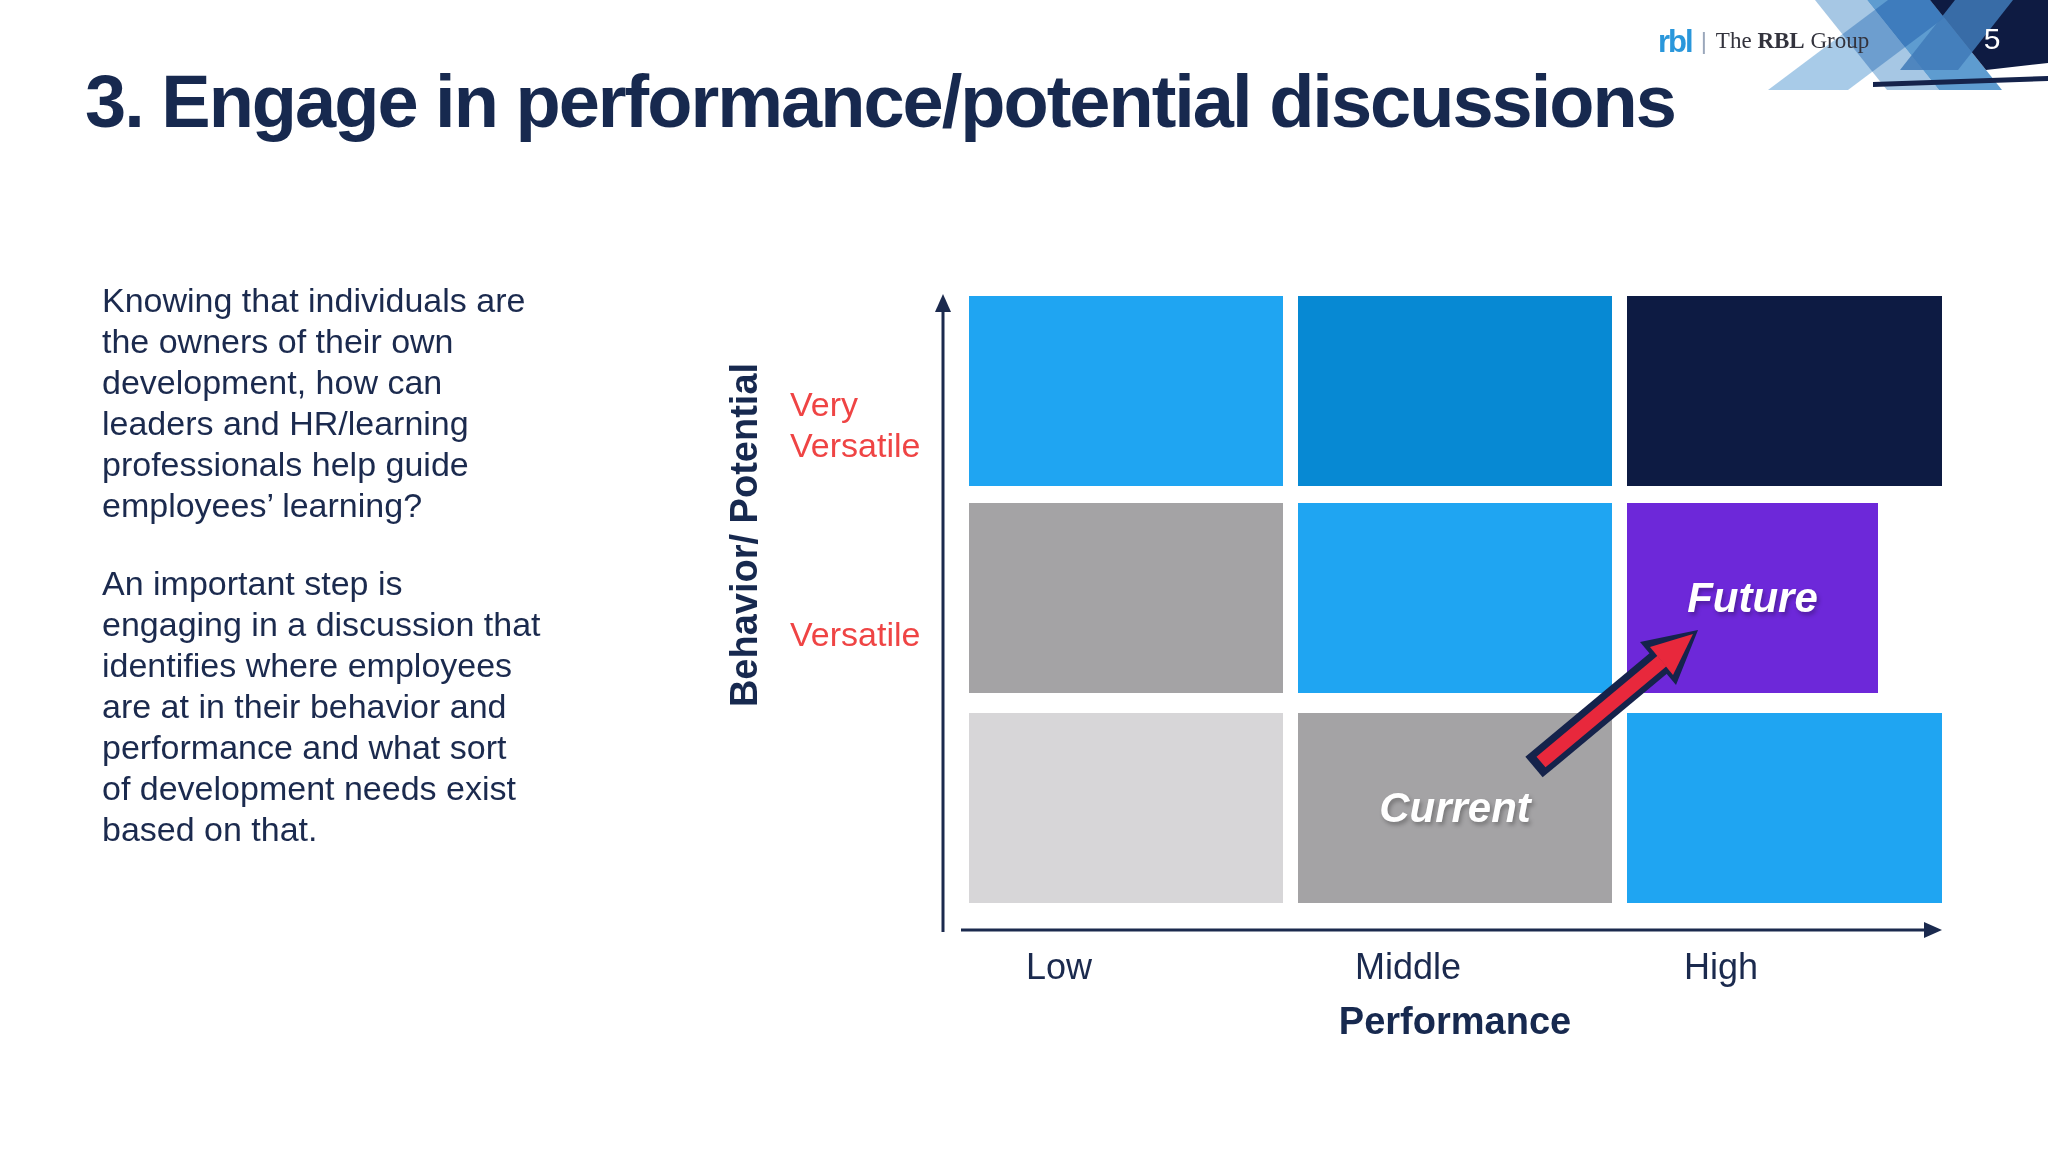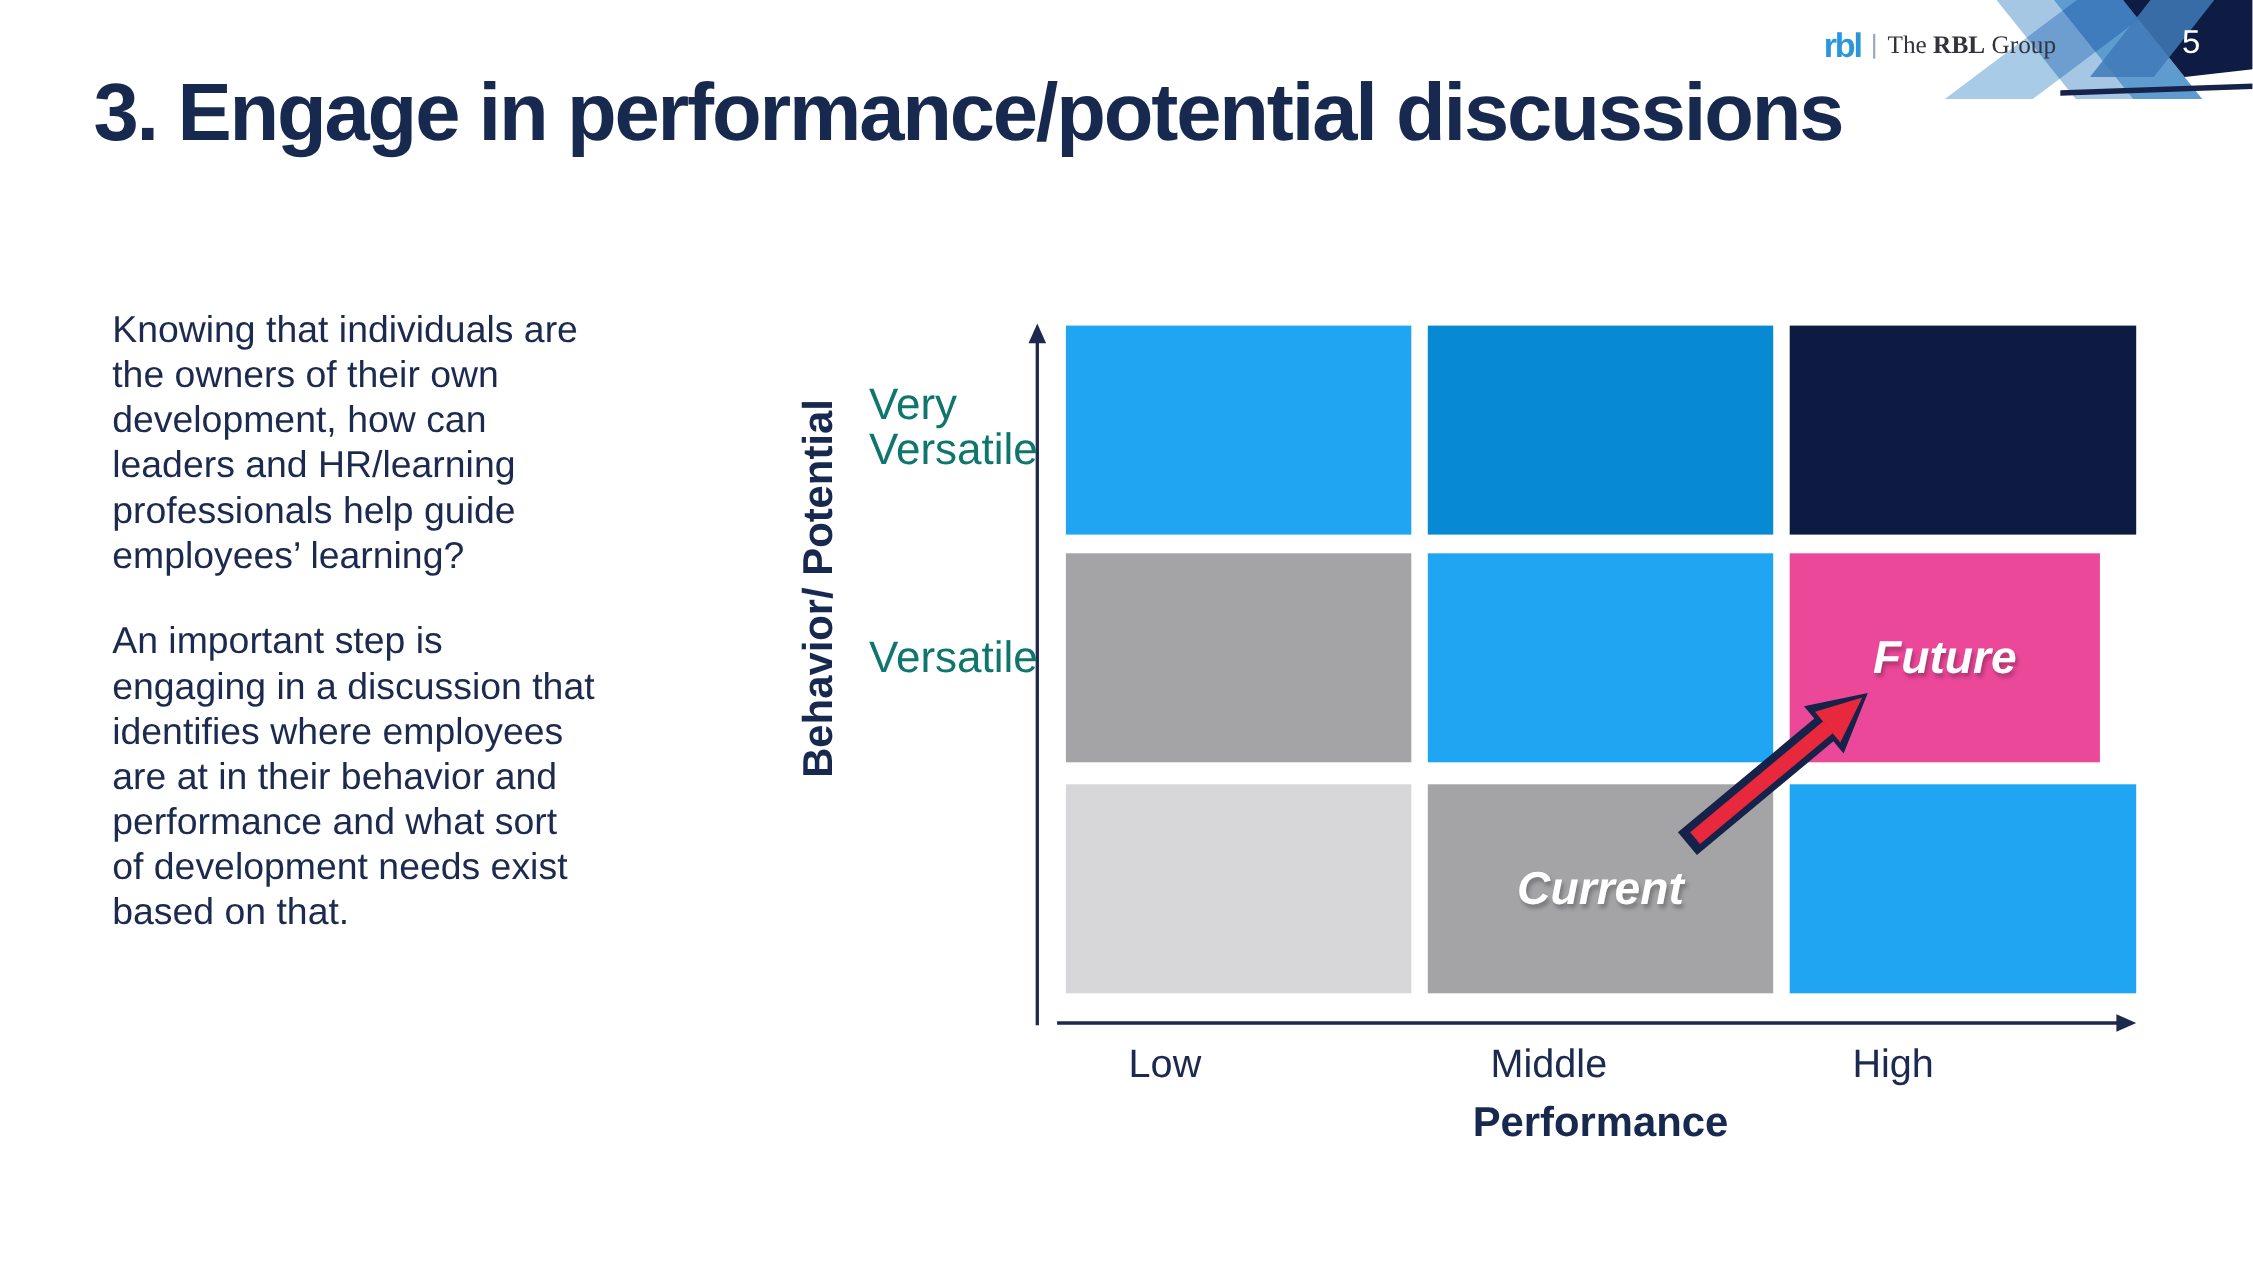--- a/index.html
+++ b/index.html
@@ -47,22 +47,22 @@
   
   .cell {
     position: absolute; width: 314px; height: 190px;
     display: flex; align-items: center; justify-content: center;
   }
   .cell-label {
     color: #ffffff; font-size: 42px; font-weight: bold; font-style: italic;
     text-shadow: 2px 3px 4px rgba(0,0,0,0.28);
   }
   .row-label {
-    position: absolute; left: 790px; color: #0f766e; font-size: 40px;
-    line-height: 41px; white-space: pre-line;
+    position: absolute; left: 790px; color: #ef4444; font-size: 34px;
+    line-height: 41px; white-space: pre-line; margin-top: 36px;
   }
   .col-label {
     position: absolute; top: 946px; width: 200px; 
     color: #1B2A4E; font-size: 36px;
   }
   .x-axis-title {
     position: absolute; left: 1255px; top: 1000px; width: 400px;
     text-align: center; color: #17294F; font-size: 38px; font-weight: bold;
   }
   .y-axis-title {
@@ -113,21 +113,21 @@
 of development needs exist
 based on that.</p>
   </div>
 
   <div class="cell" style="left: 969px; top: 296px; background: rgb(31, 165, 242);"></div>
   <div class="cell" style="left: 1298px; top: 296px; background: rgb(7, 137, 211);"></div>
   <div class="cell" style="left: 1627px; top: 296px; width: 315px; background: rgb(13, 27, 67);"></div>
 
   <div class="cell" style="left: 969px; top: 503px; background: rgb(164, 163, 165);"></div>
   <div class="cell" style="left: 1298px; top: 503px; background: rgb(31, 165, 242);"></div>
-  <div class="cell" style="left: 1627px; top: 503px; width: 282px; background: #ec4899;">
+  <div class="cell" style="left: 1627px; top: 503px; width: 251px; background: #6d28d9;">
     <span class="cell-label">Future</span>
   </div>
 
   <div class="cell" style="left: 969px; top: 713px; background: rgb(215, 214, 216);"></div>
   <div class="cell" style="left: 1298px; top: 713px; background: rgb(164, 163, 165);">
     <span class="cell-label">Current</span>
   </div>
   <div class="cell" style="left: 1627px; top: 713px; width: 315px; background: rgb(31, 165, 242);"></div>
 
   <div class="row-label" style="top:348px;">Very

